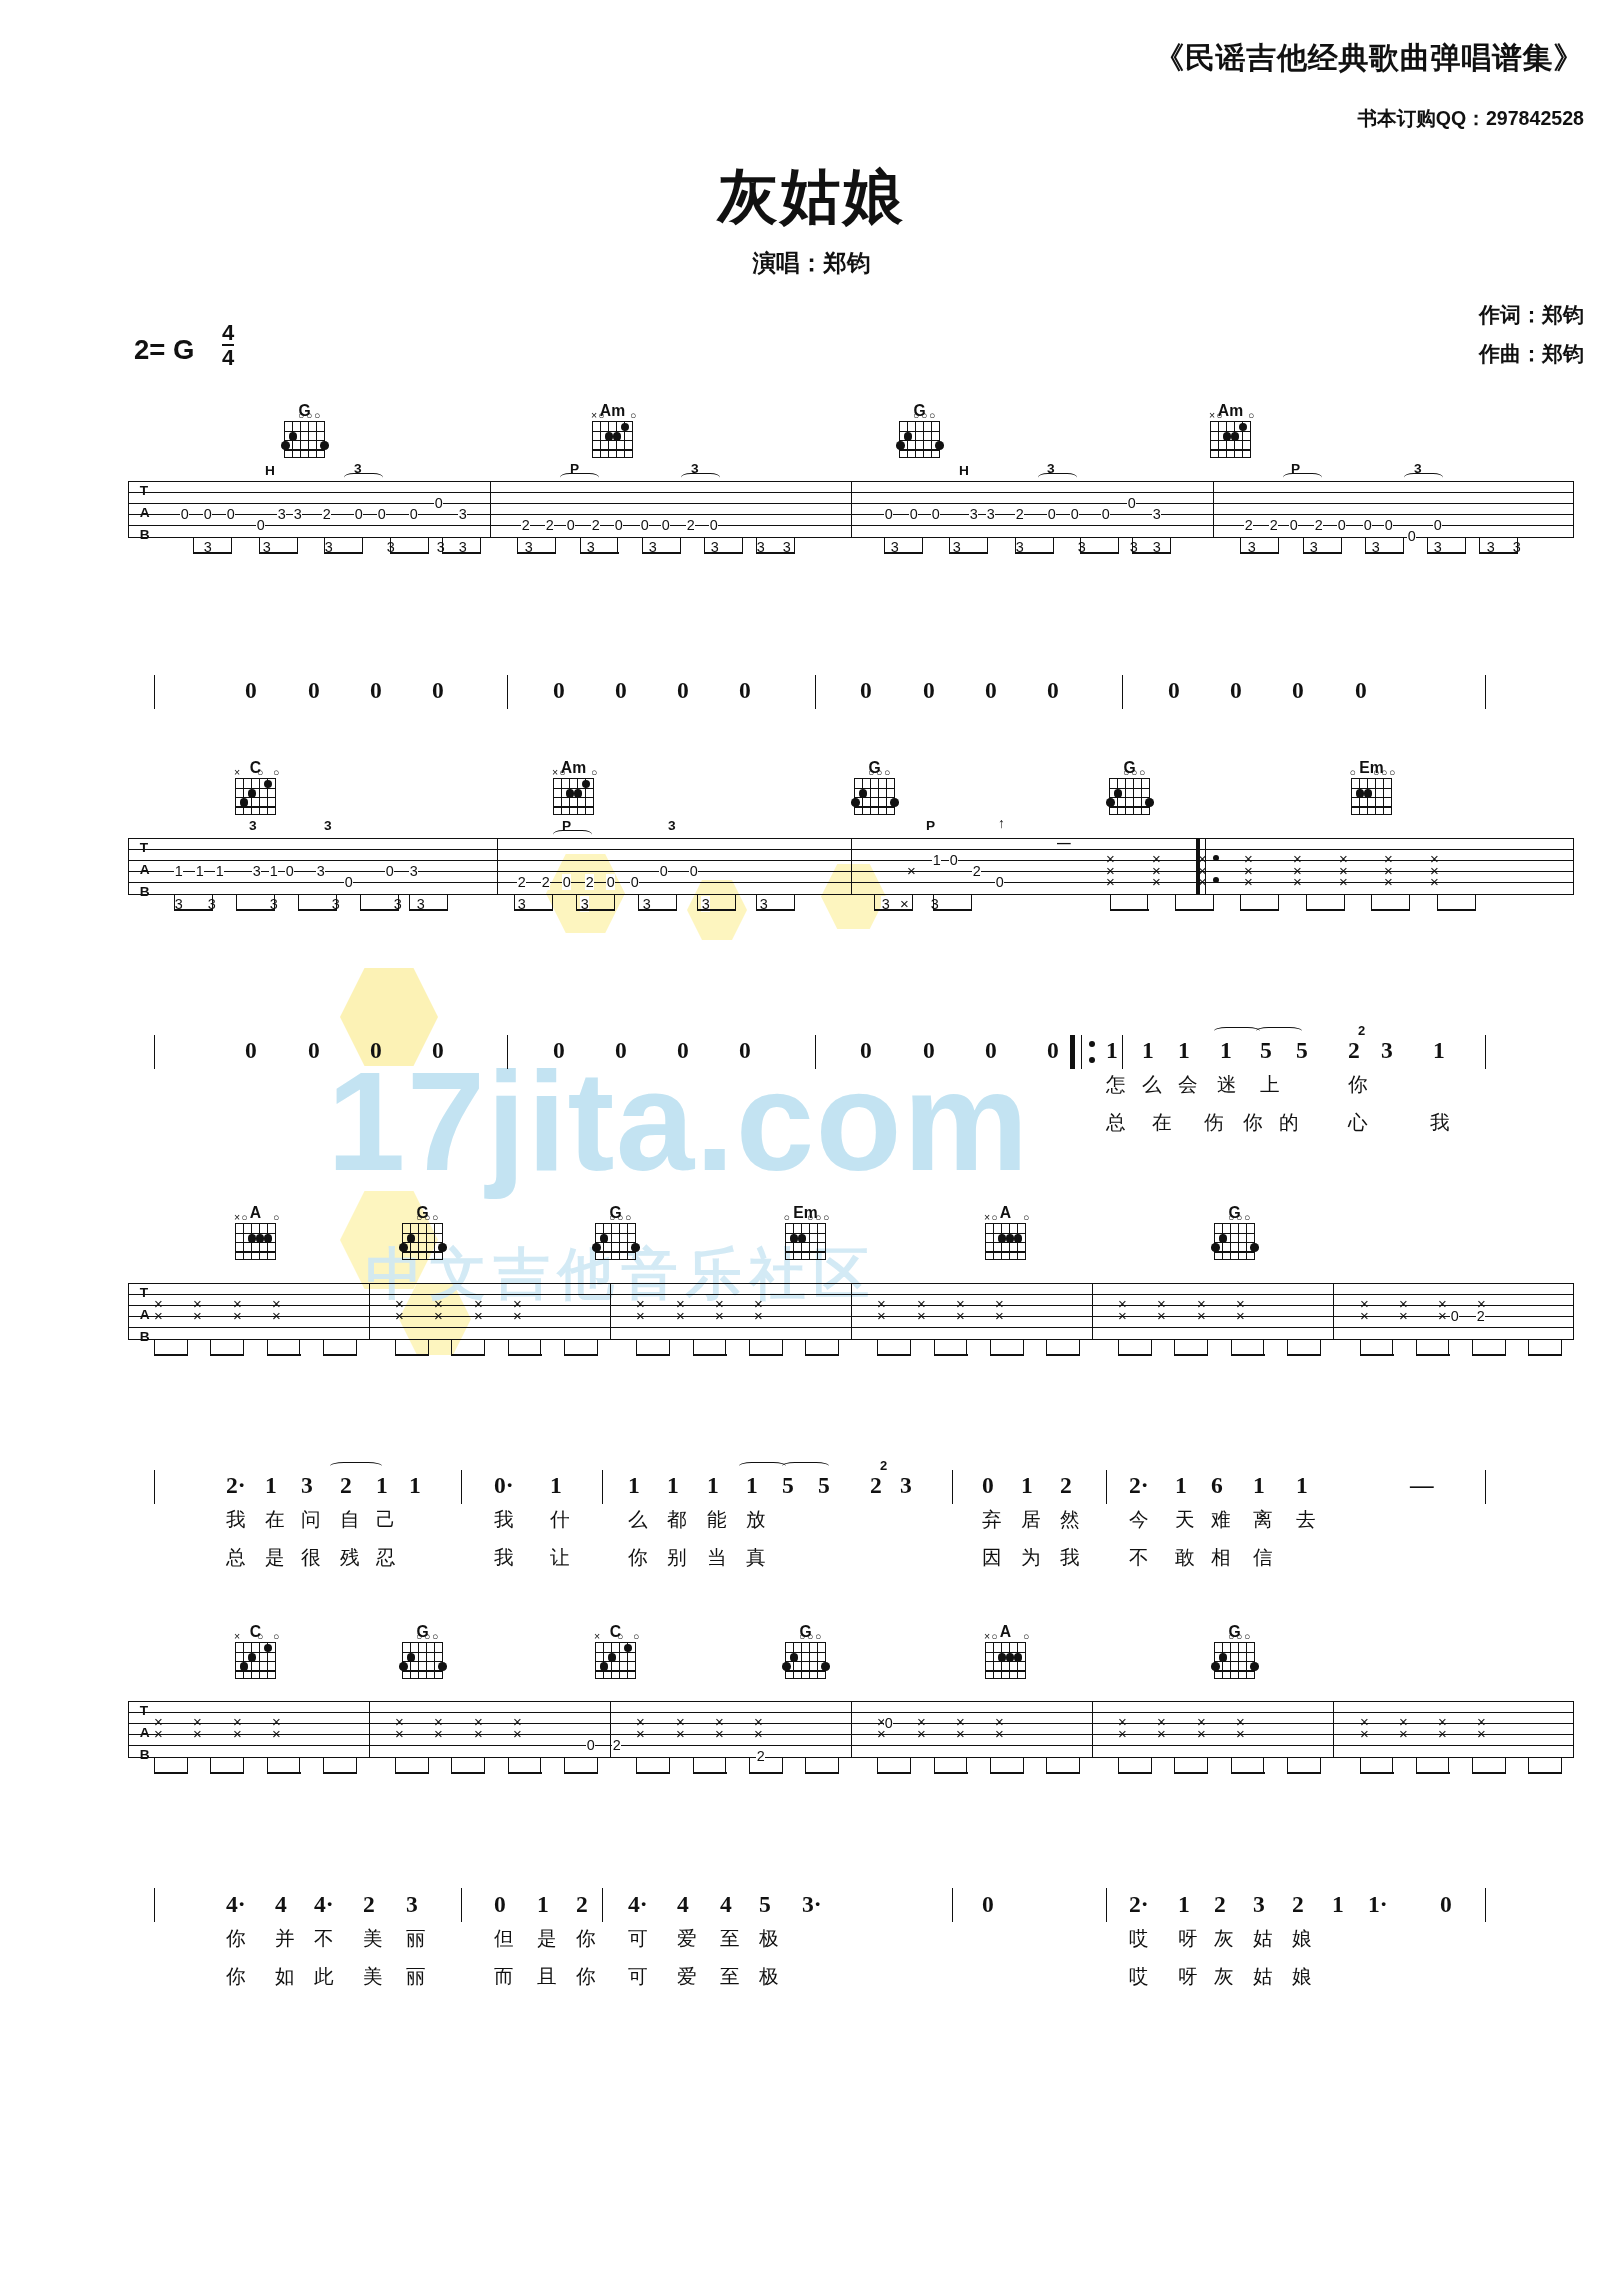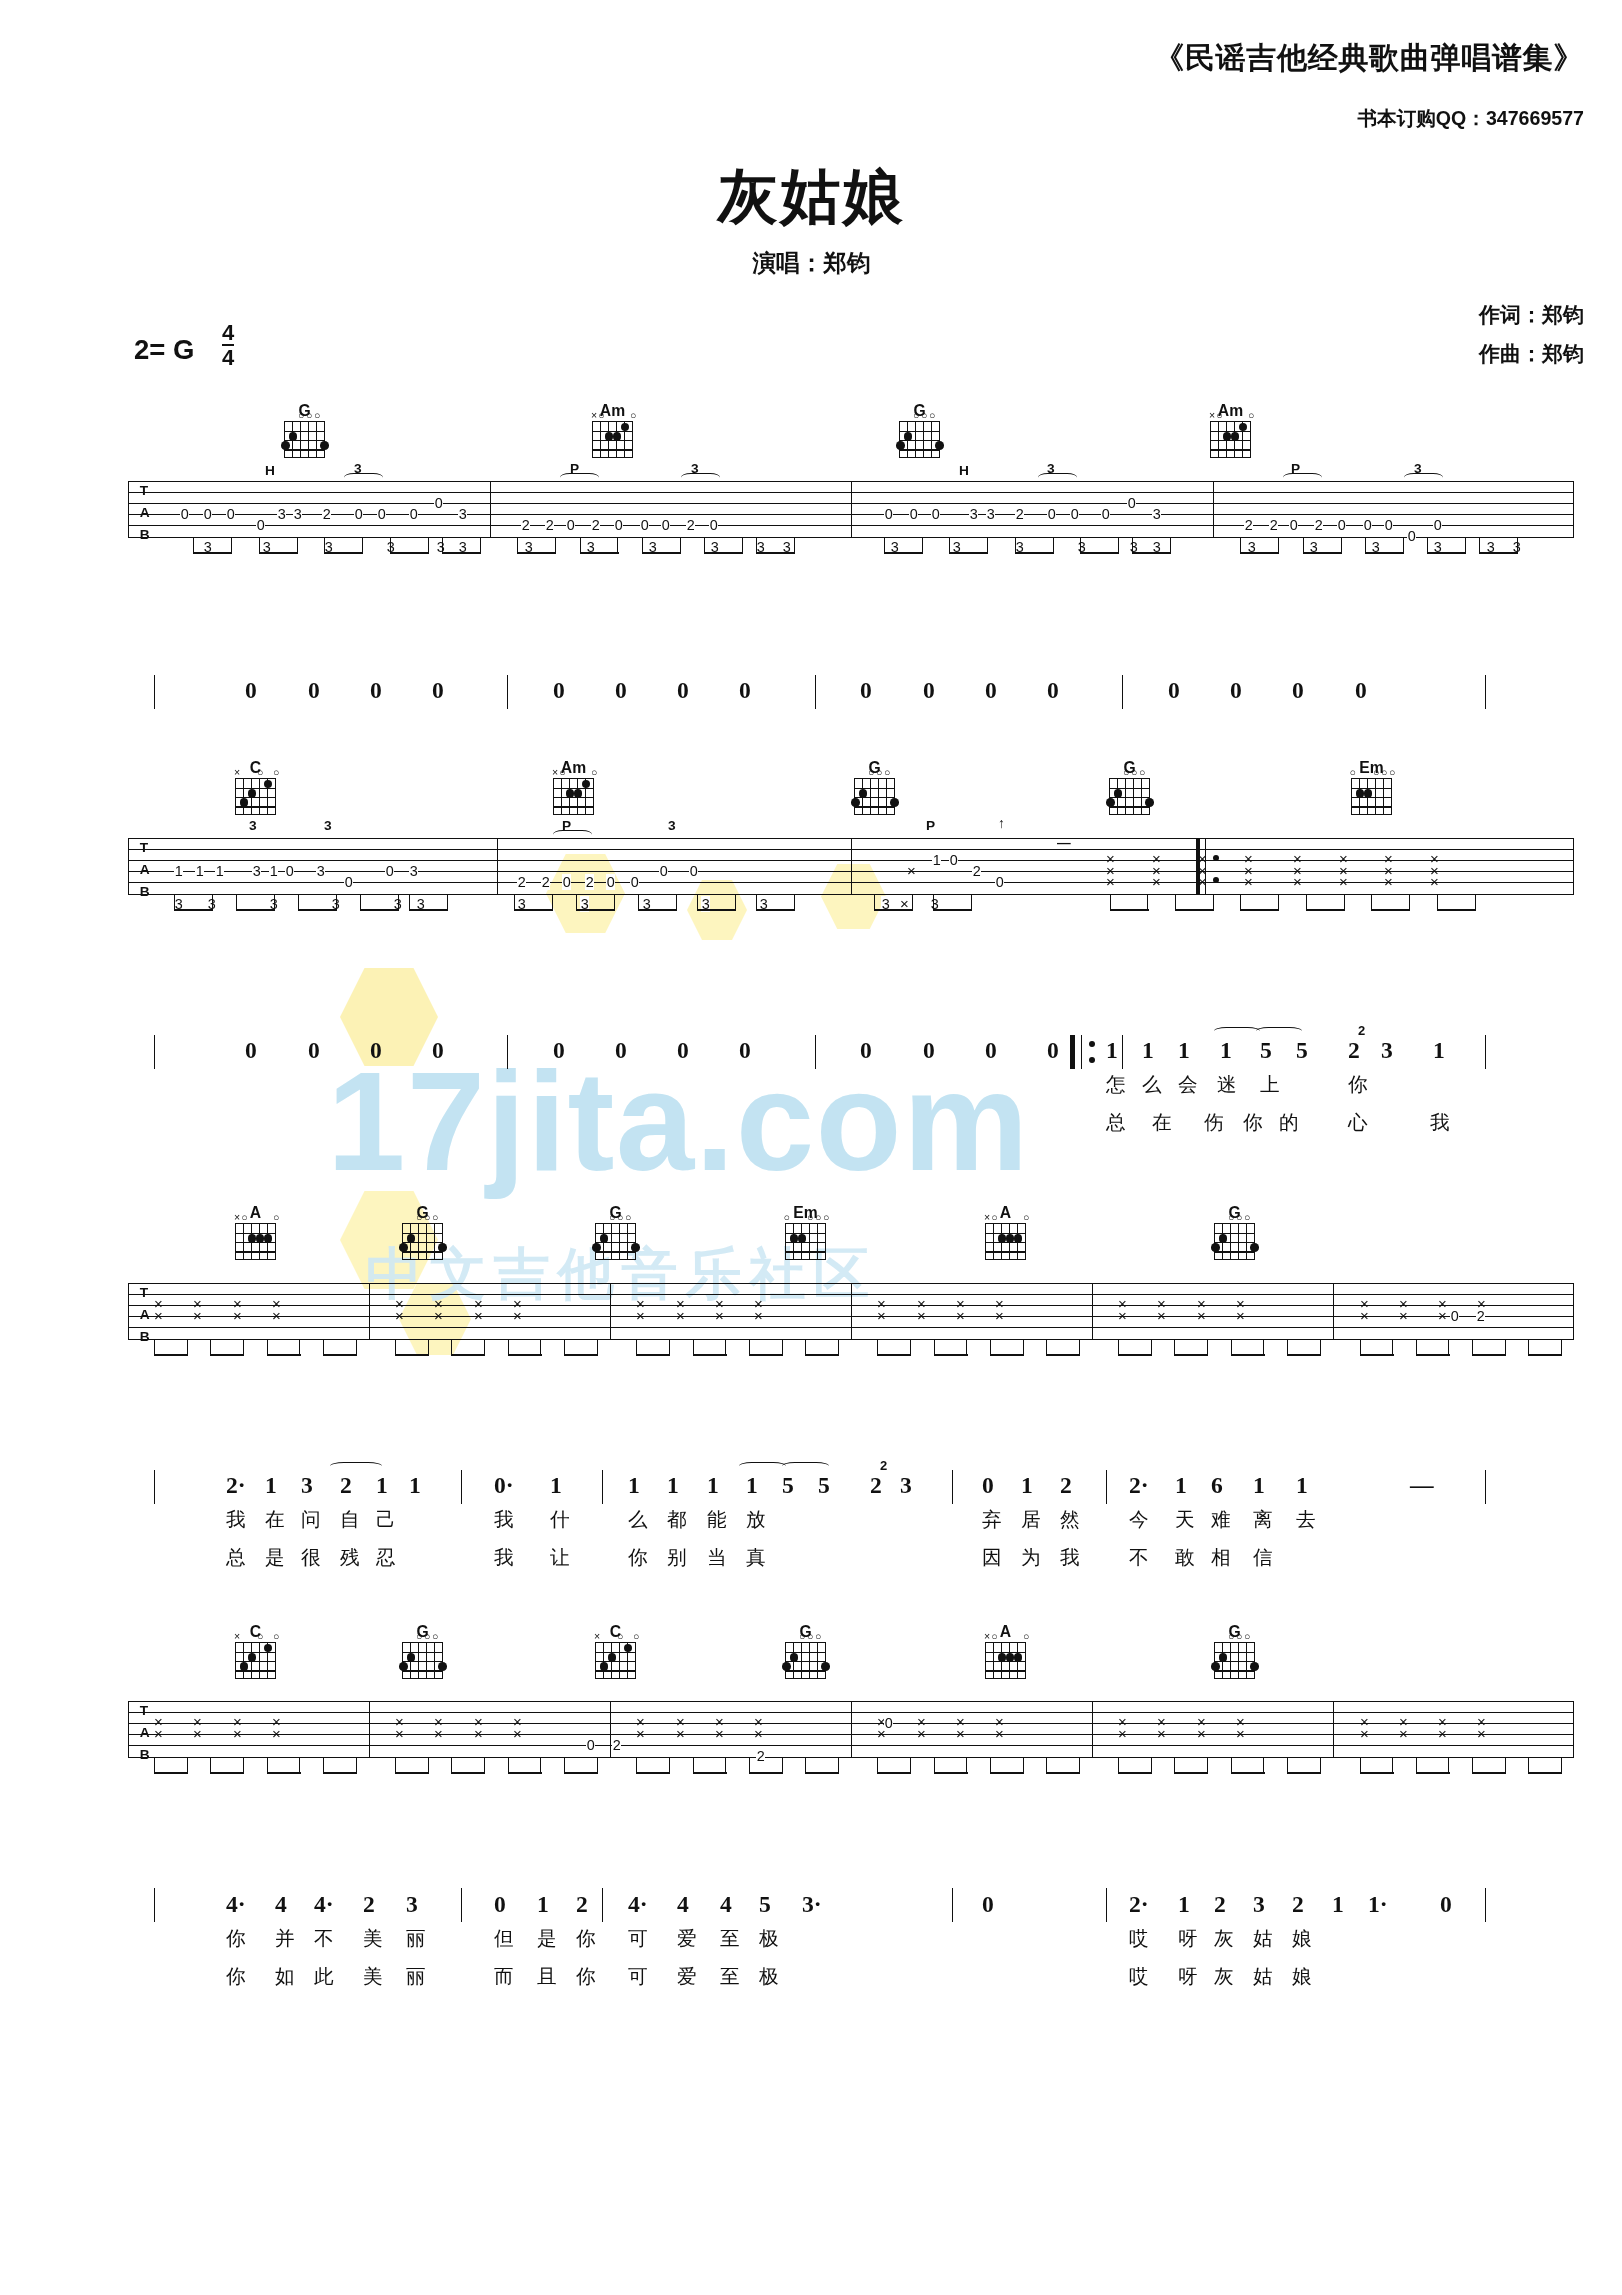--- a/index.html
+++ b/index.html
@@ -53,21 +53,21 @@
   .lyr{position:absolute;font-size:19.6px;}
   .mbar{position:absolute;width:1.3px;background:#111;}
   .rd{position:absolute;width:5.9px;height:5.9px;border-radius:50%;background:#111;}
   .tie{position:absolute;border-top:1.3px solid #111;border-radius:50%/100%;height:6.5px;}
   .tuplet{position:absolute;font-size:13px;font-weight:bold;}
 </style>
 </head>
 <body>
 
 <div class="book-title">《民谣吉他经典歌曲弹唱谱集》</div>
-<div class="book-qq">书本订购QQ：347669577</div>
+<div class="book-qq">书本订购QQ：297842528</div>
 <div class="song-title">灰姑娘</div>
 <div class="song-singer">演唱：郑钧</div>
 <div class="credit1">作词：郑钧</div>
 <div class="credit2">作曲：郑钧</div>
 <div class="keysig">2= G</div>
 <div class="timesig">
   <span class="num">4</span>
   <span class="den">4</span>
 </div>
 

